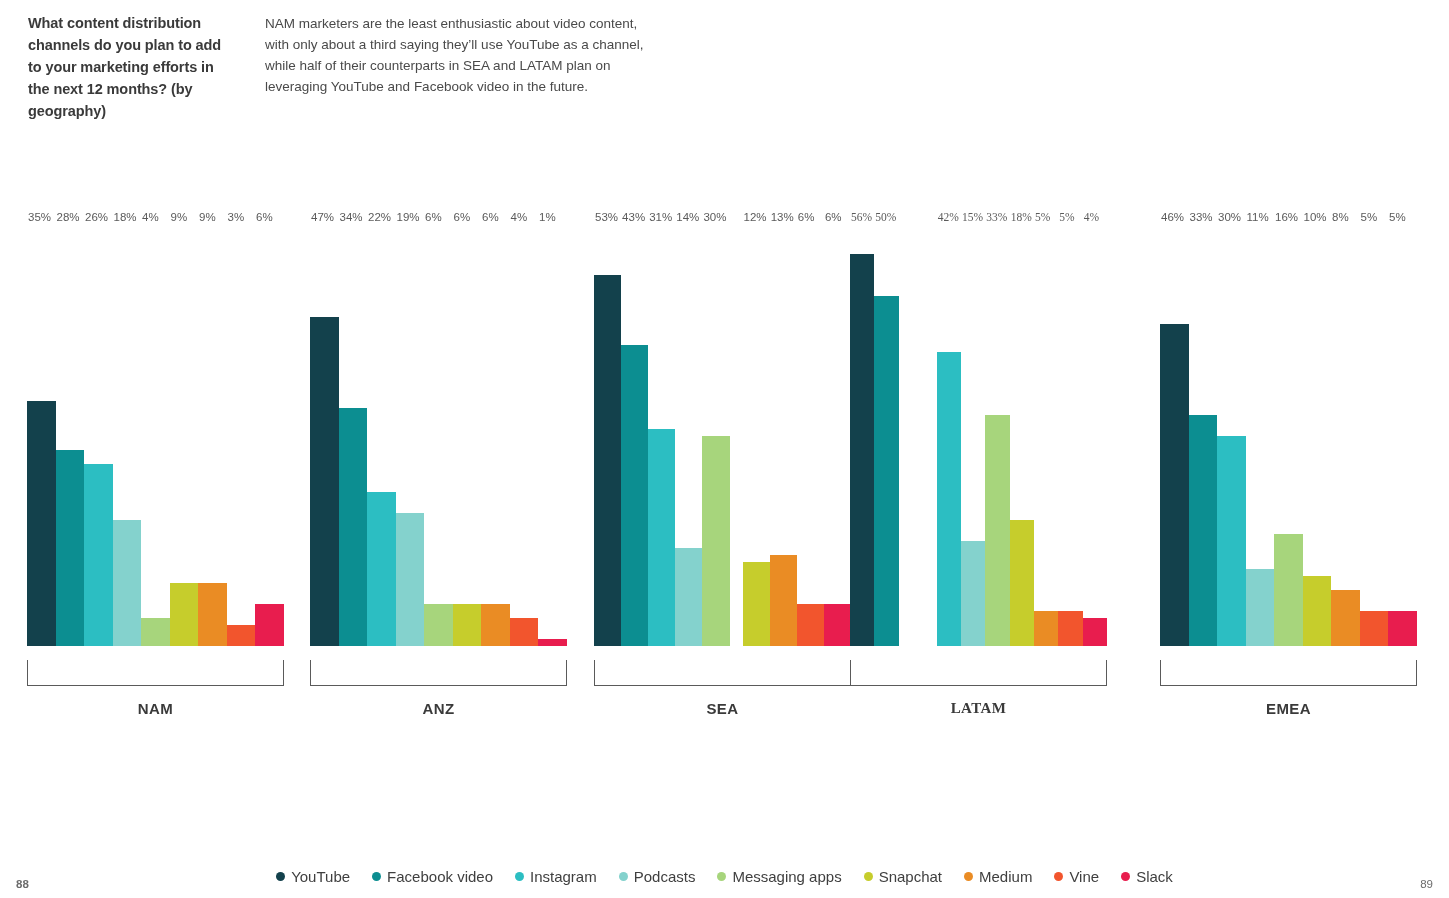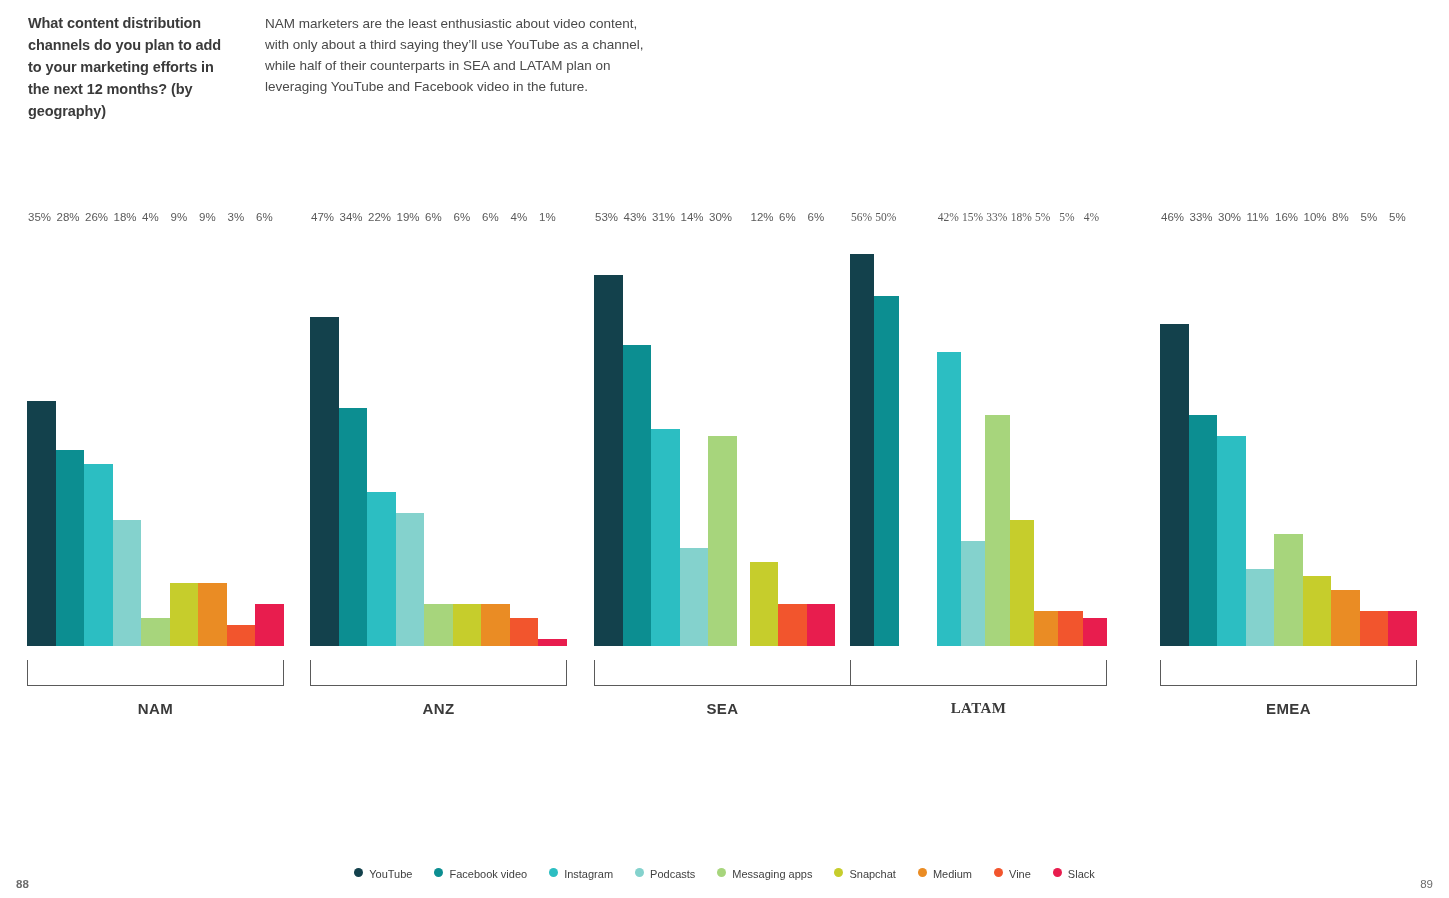--- a/index.html
+++ b/index.html
@@ -116,22 +116,23 @@
     left: 0;
     top: 868px;
     width: 1449px;
     display: flex;
     justify-content: center;
     align-items: center;
     gap: 22px;
   }
   .legend-item {
     display: flex;
+    align-items: center;
     gap: 6px;
-    font-size: 11px;
+    font-size: 15px;
     color: #3f3f3f;
     white-space: nowrap;
   }
   .legend-dot {
     width: 9px;
     height: 9px;
     border-radius: 50%;
     display: inline-block;
     flex: 0 0 auto;
   }
@@ -259,20 +260,24 @@
         </div>
         <div class="bar-wrap" style="width: 28.5px;">
           <span class="bar-label">30%</span>
           <div class="bar-rect" style="height: 210px; background: rgb(167, 213, 124);"></div>
         </div>
         <div class="bar-wrap" style="width: 28.5px; margin-left: 13px;">
           <span class="bar-label">12%</span>
           <div class="bar-rect" style="height: 84px; background: rgb(198, 205, 44);"></div>
         </div>
         <div class="bar-wrap" style="width: 28.5px;">
+          <span class="bar-label">13%</span>
+          <div class="bar-rect" style="height: 91px; background: rgb(234, 140, 36);"></div>
+        </div>
+        <div class="bar-wrap" style="width: 28.5px;">
           <span class="bar-label">6%</span>
           <div class="bar-rect" style="height: 42px; background: rgb(242, 85, 45);"></div>
         </div>
         <div class="bar-wrap" style="width: 28.5px;">
           <span class="bar-label">6%</span>
           <div class="bar-rect" style="height: 42px; background: rgb(232, 29, 78);"></div>
         </div>
       </div>
       <div class="group-bracket" style="width: 257px;"></div>
       <div class="group-label" style="width: 257px;">SEA</div>

